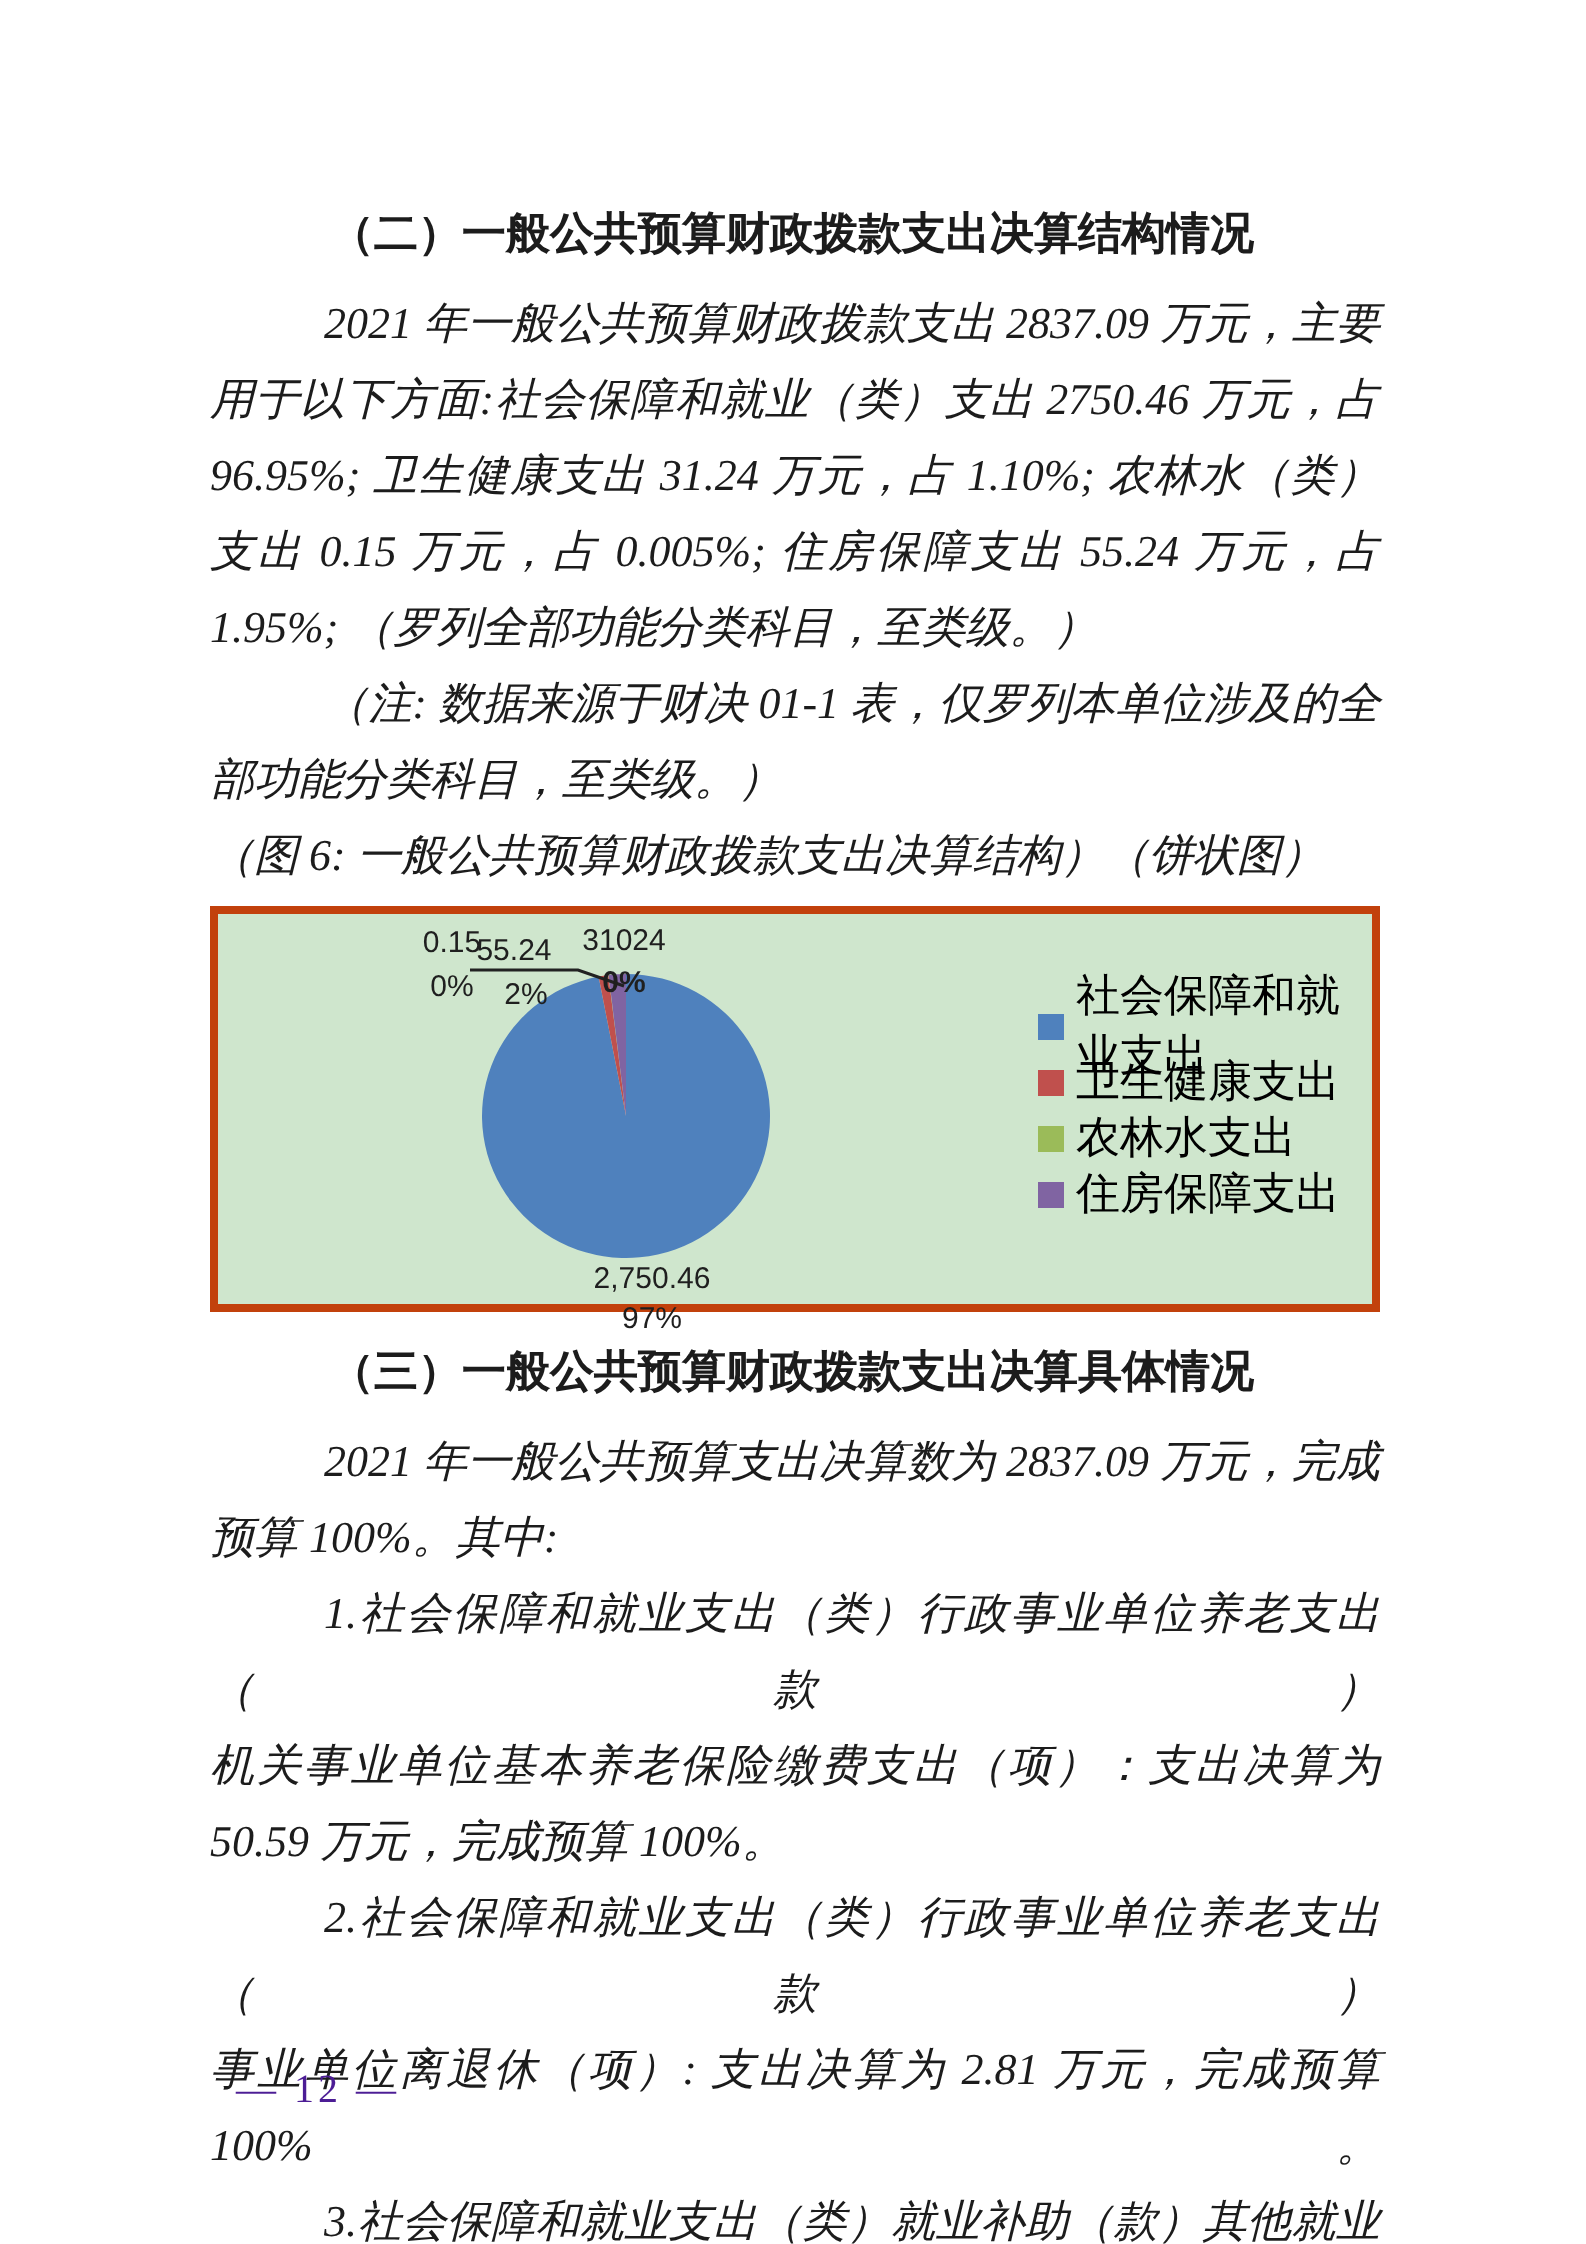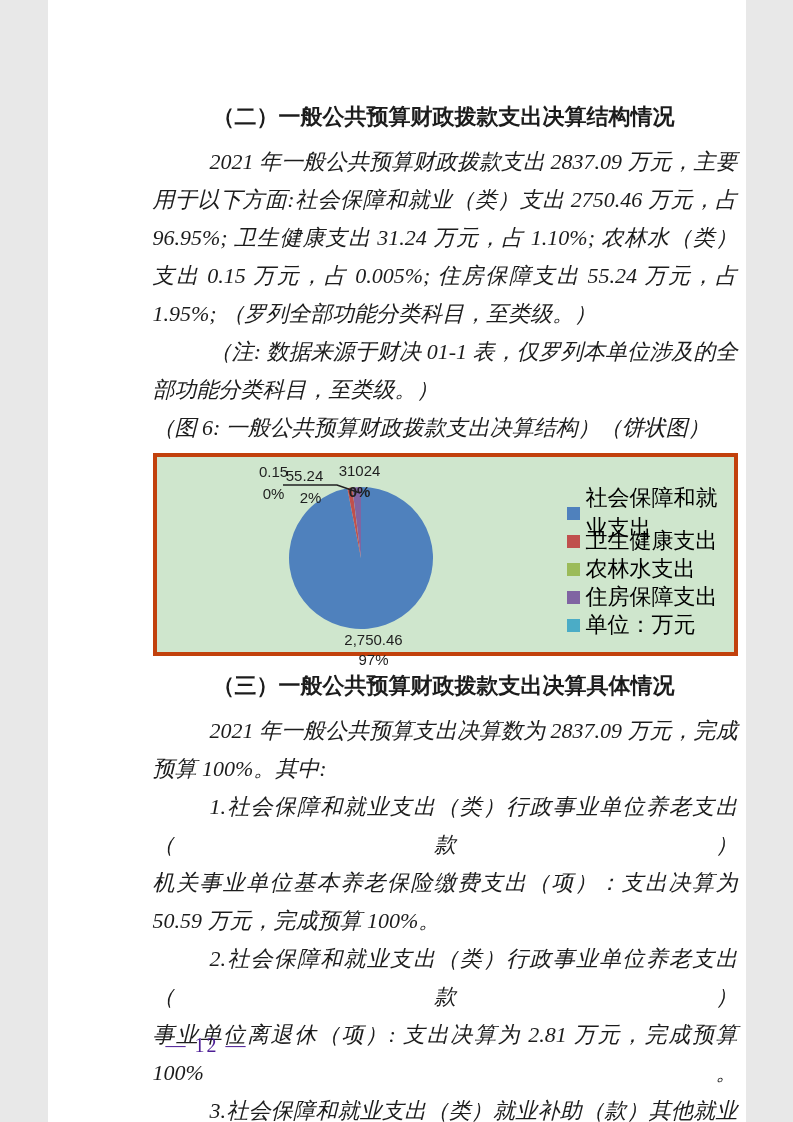--- a/index.html
+++ b/index.html
@@ -1,18 +1,18 @@
 <!DOCTYPE html>
 <html><head>
 <meta charset="utf-8">
 <style>
   html,body{margin:0;padding:0;background:#e8e8e8;}
   .page{
     position:relative;
-    width:698px;height:1122px;
+    width:793px;height:1122px;
     margin:0 auto;
     background:#ffffff;
     font-family:"Liberation Serif","DejaVu Serif",serif;
     color:#1c1c1c;
     overflow:hidden;
   }
   .content{
     position:absolute;
     left:105px;top:98px;
     width:585px;
@@ -139,24 +139,20 @@
           <span>卫生健康支出</span>
         </div>
         <div class="legend-item">
           <span class="swatch" style="background-color: rgb(155, 187, 89);"></span>
           <span>农林水支出</span>
         </div>
         <div class="legend-item">
           <span class="swatch" style="background-color: rgb(128, 100, 162);"></span>
           <span>住房保障支出</span>
         </div>
-        <div class="legend-item">
-          <span class="swatch" style="background-color: rgb(75, 172, 198);"></span>
-          <span>单位：万元</span>
-        </div>
       </div>
     </div>
 
     <div class="heading h3gap">（三）一般公共预算财政拨款支出决算具体情况</div>
 
     <div class="para p1gap">
       <div class="line j ind">2021 年一般公共预算支出决算数为 2837.09 万元，完成</div>
       <div class="line">预算 100%。其中:</div>
     </div>
 

